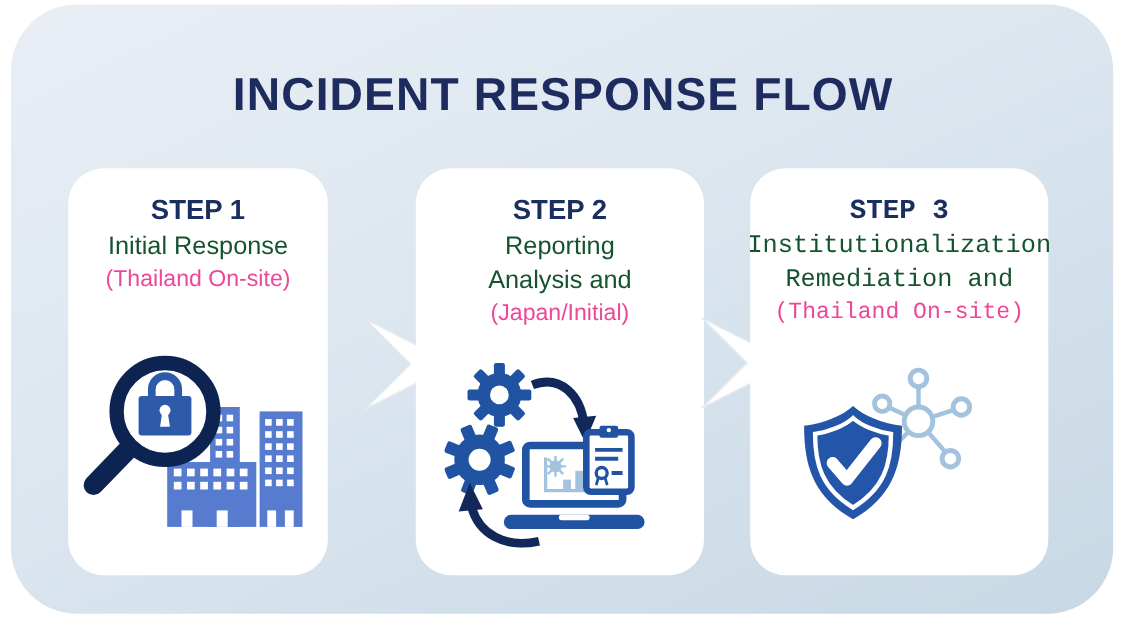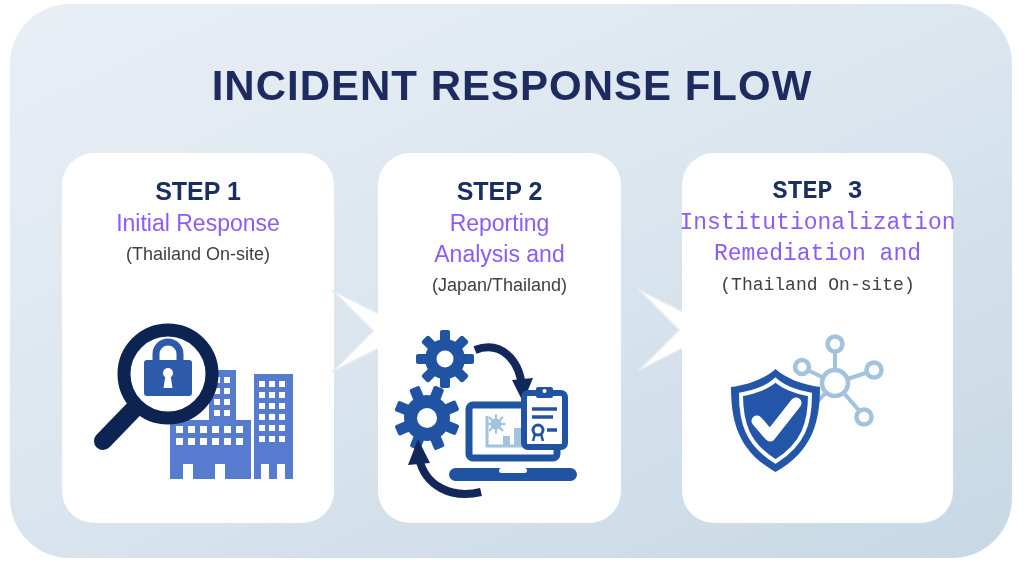--- a/index.html
+++ b/index.html
@@ -16,27 +16,27 @@
   .title{
     position:absolute;left:0;top:50px;width:1024px;
     text-align:center;font-size:42px;font-weight:700;letter-spacing:1px;
     color:#1d2b5e;
     margin-top:12px;
   }
   .card{
     position:absolute;top:153px;height:370px;background:#ffffff;
     border-radius:32px;display:flex;flex-direction:column;align-items:center;
   }
-  .card1{left:62px;width:272px;}
-  .card2{left:378px;width:243px;}
+  .card1{left:62px;width:236px;}
+  .card2{left:378px;width:262px;}
   .card3{left:682px;width:271px;font-family:Liberation Mono, monospace;}
   .card-header{padding-top:22px;text-align:center;}
   .step-label{font-size:25px;font-weight:700;color:#1b2e60;line-height:33px;}
-  .step-line{font-size:23px;color:#8b5cf6;line-height:31px;}
-  .step-location{font-size:18px;color:#404040;line-height:30px;}
+  .step-line{font-size:23px;color:#14532d;line-height:31px;}
+  .step-location{font-size:21px;color:#ec4899;line-height:30px;}
   .icon-wrap{flex:1;display:flex;align-items:center;justify-content:center;width:100%;}
   .dart{position:absolute;}
 </style>
 </head>
 <body>
 
 <div class="stage">
 
   <div class="panel"></div>
 
@@ -115,21 +115,21 @@
 
   <svg class="dart" style="left:331px;top:289px" width="84" height="84" viewBox="0 0 84 84">
     <polygon points="1,1 82,42 1,83 42,42" fill="#ffffff" stroke="#e3eaf1" stroke-width="1.5"></polygon>
   </svg>
 
   <div class="card card2">
     <div class="card-header">
       <div class="step-label">STEP 2</div>
       <div class="step-line">Reporting</div>
       <div class="step-line">Analysis and</div>
-      <div class="step-location">(Japan/Thailand)</div>
+      <div class="step-location">(Japan/Initial)</div>
     </div>
     <div class="icon-wrap">
       <svg width="210" height="172" viewBox="0 0 210 172">
         <g fill="#2153a3">
           <g transform="translate(50,33)">
             <g transform="rotate(0)">
                 <rect x="-5" y="-29" width="10" height="12" rx="2"></rect>
               </g>
             <g transform="rotate(45)">
                 <rect x="-5" y="-29" width="10" height="12" rx="2"></rect>

